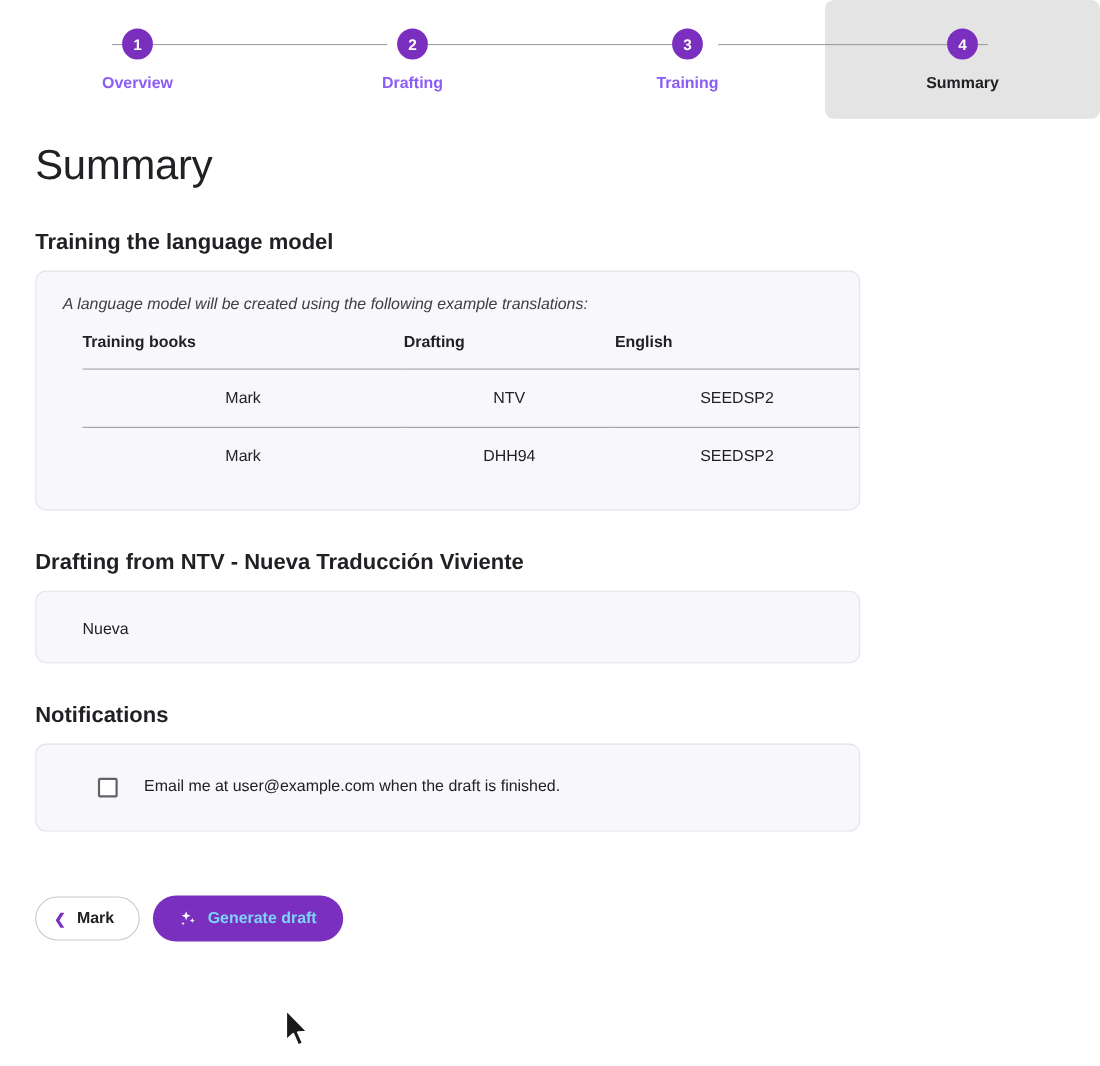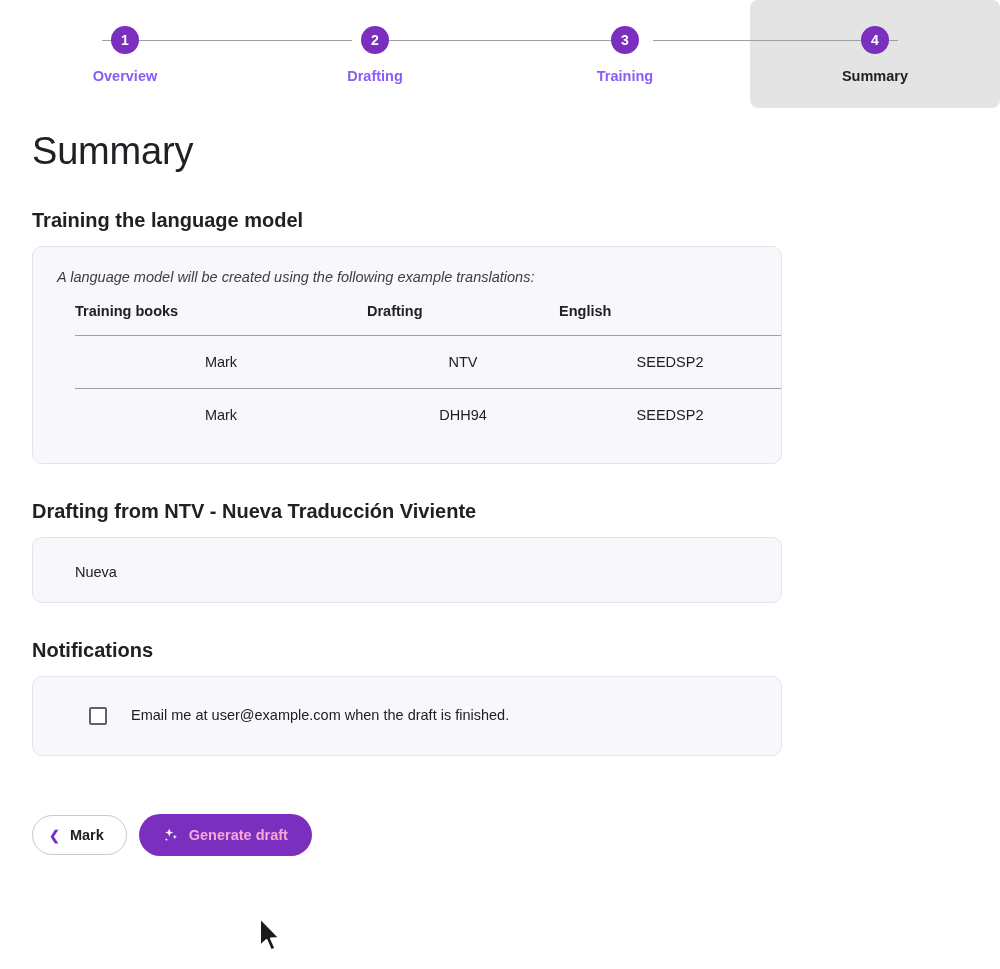--- a/index.html
+++ b/index.html
@@ -183,21 +183,21 @@
   .btn-generate {
     display: flex;
     align-items: center;
     gap: 10px;
     height: 42px;
     margin-left: 12px;
     padding: 0 24px;
     border: none;
     border-radius: 21px;
     background: #7b2fbe;
-    color: #f9a8d4;
+    color: #7dd3fc;
     font-size: 14.5px;
     font-weight: 600;
     cursor: pointer;
   }
   .sparkle { width: 16px; height: 16px; display: block; }
 
   
   .cursor {
     position: absolute;
     left: 258px;

